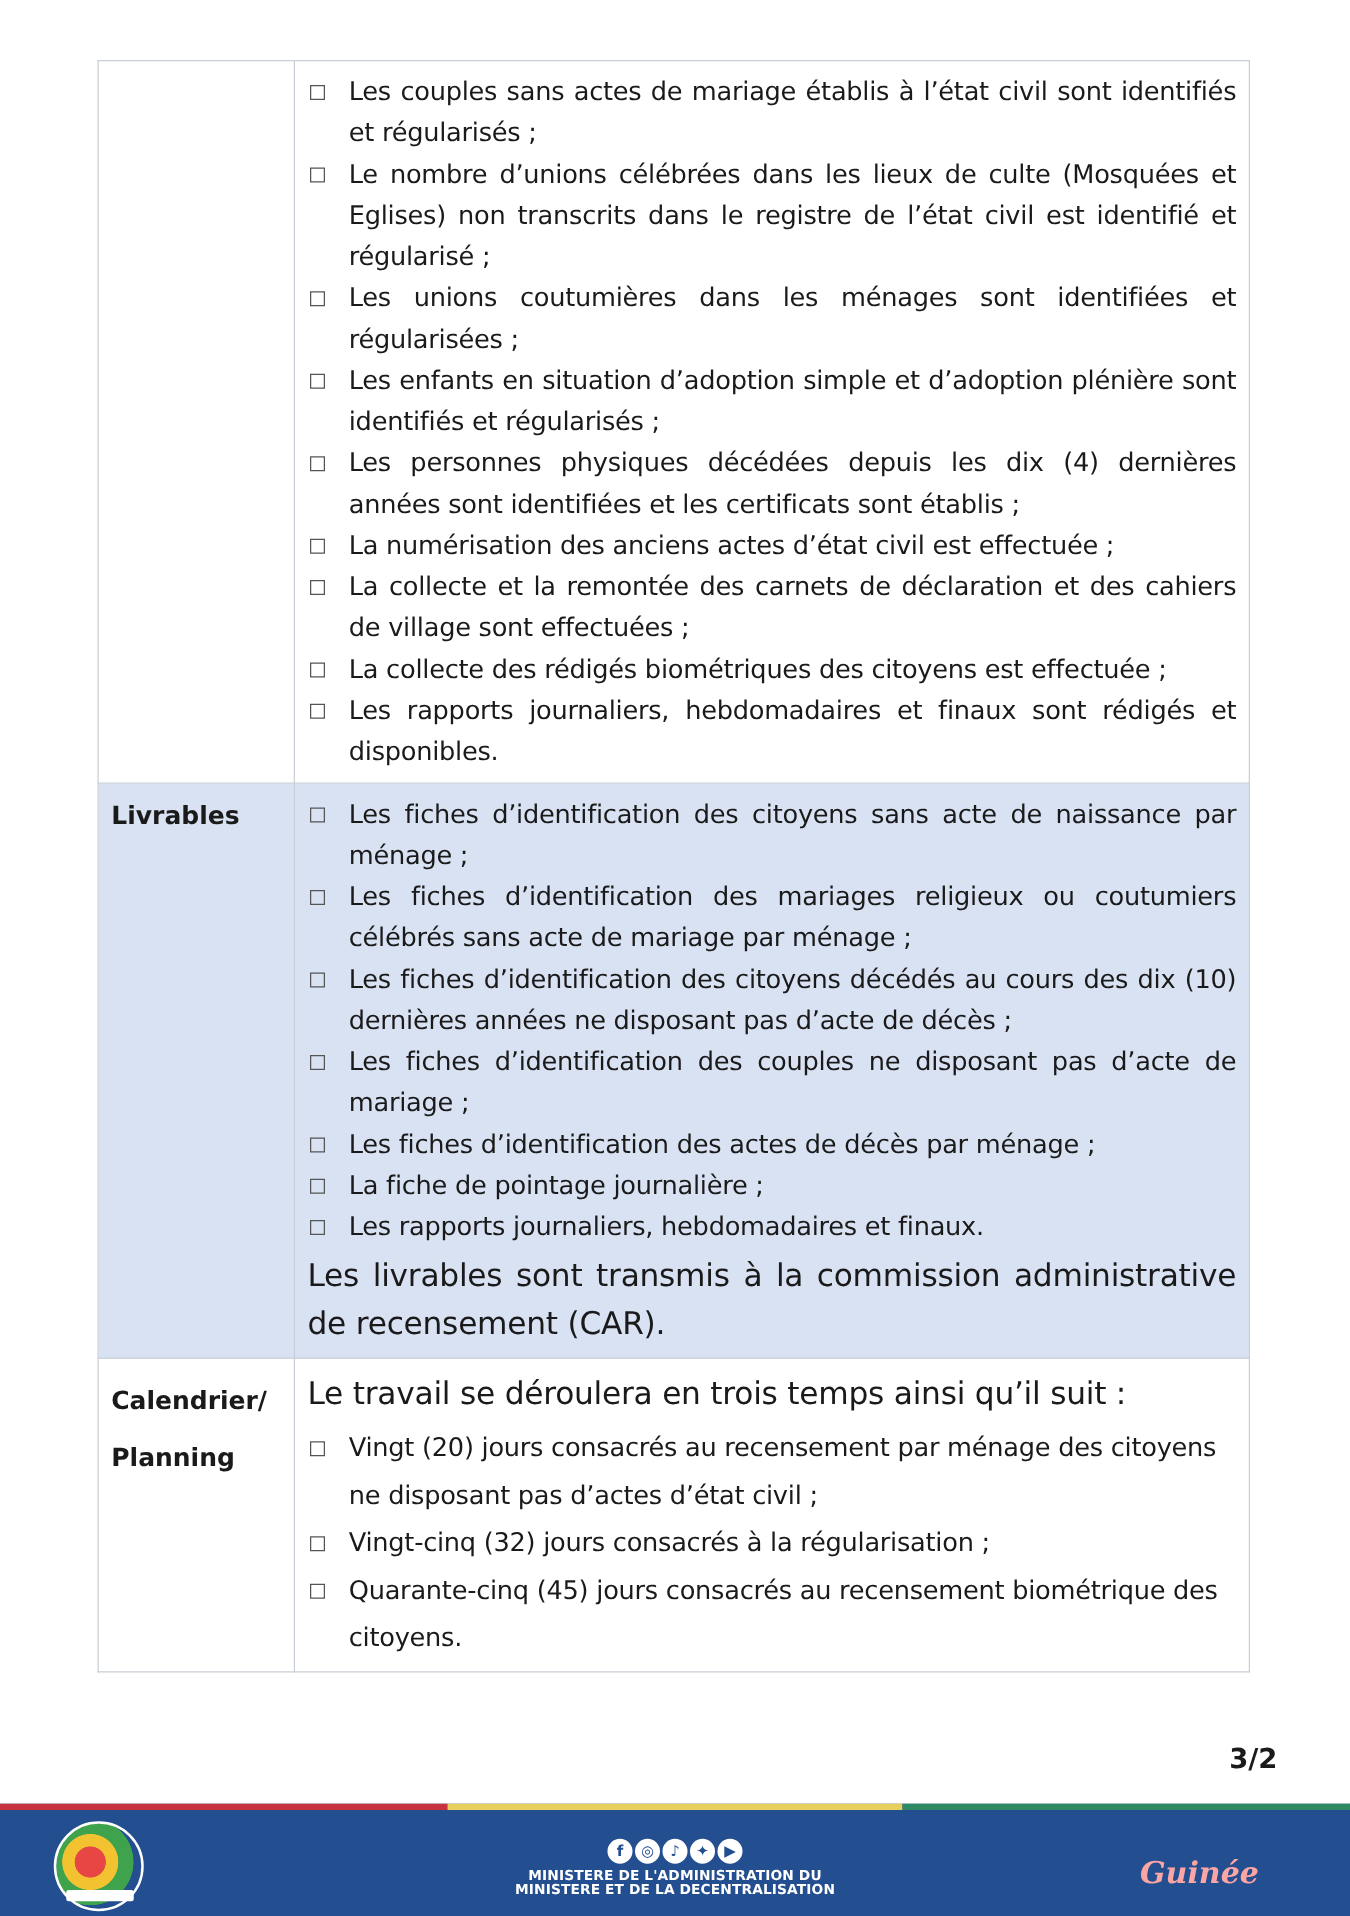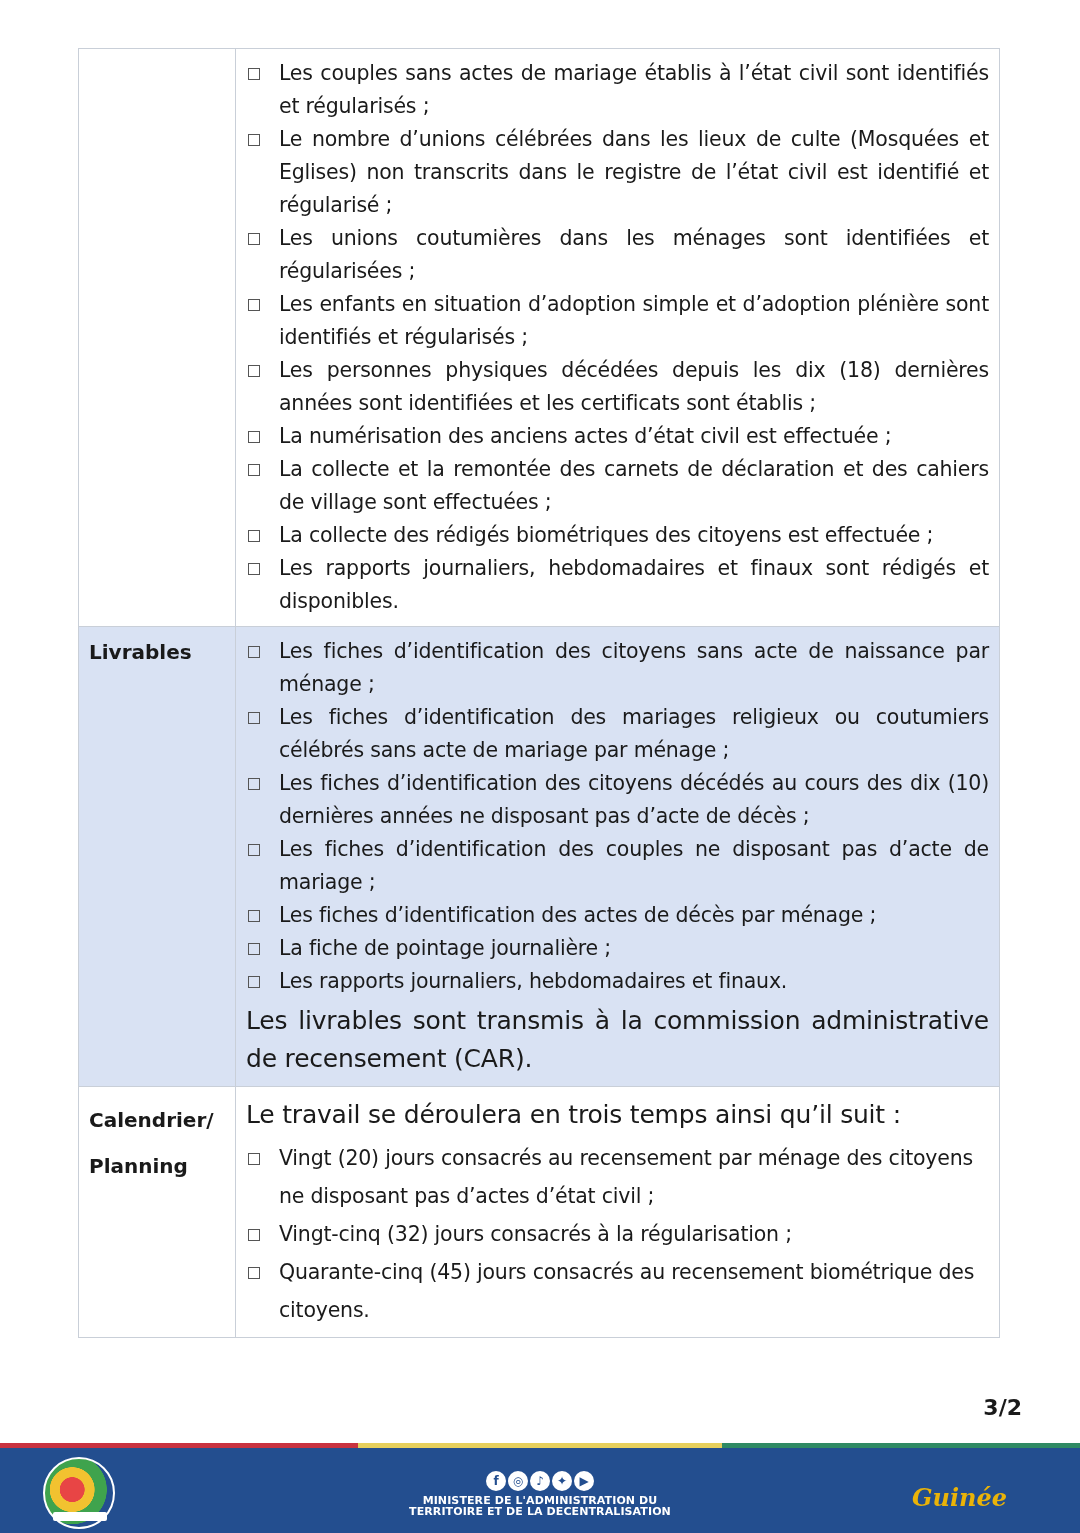--- a/index.html
+++ b/index.html
@@ -62,38 +62,38 @@
     position: absolute; left: 390px; top: 28px; width: 300px; text-align: center; color: #ffffff;
   }
   .social-row { display: flex; justify-content: center; gap: 2px; margin-bottom: 4px; }
   .social-icon {
     width: 20px; height: 20px; border-radius: 50%; background: #ffffff; color: #234e8f;
     font-size: 12px; font-weight: bold; line-height: 20px; text-align: center;
   }
   .ministry-line { font-size: 11px; font-weight: bold; line-height: 11px; letter-spacing: 0.1px; }
 
   .guinee-logo {
-    position: absolute; left: 912px; top: 40px; color: #eab308;
+    position: absolute; left: 912px; top: 40px; color: #fca5a5;
     font-family: "DejaVu Serif", serif; font-style: italic; font-size: 24px; font-weight: bold;
   }
 </style>
 </head>
 <body>
 
 <table class="doc-table">
   <tbody>
       <tr>
     <td class="label-cell"></td>
     <td class="content-cell">
       <ul class="checklist">
         <li><span class="box"></span><span>Les couples sans actes de mariage établis à l’état civil sont identifiés et régularisés ;</span></li>
         <li><span class="box"></span><span>Le nombre d’unions célébrées dans les lieux de culte (Mosquées et Eglises) non transcrits dans le registre de l’état civil est identifié et régularisé ;</span></li>
         <li><span class="box"></span><span>Les unions coutumières dans les ménages sont identifiées et régularisées ;</span></li>
         <li><span class="box"></span><span>Les enfants en situation d’adoption simple et d’adoption plénière sont identifiés et régularisés ;</span></li>
-        <li><span class="box"></span><span>Les personnes physiques décédées depuis les dix (18) dernières années sont identifiées et les certificats sont établis ;</span></li>
+        <li><span class="box"></span><span>Les personnes physiques décédées depuis les dix (4) dernières années sont identifiées et les certificats sont établis ;</span></li>
         <li><span class="box"></span><span>La numérisation des anciens actes d’état civil est effectuée ;</span></li>
         <li><span class="box"></span><span>La collecte et la remontée des carnets de déclaration et des cahiers de village sont effectuées ;</span></li>
         <li><span class="box"></span><span>La collecte des rédigés biométriques des citoyens est effectuée ;</span></li>
         <li><span class="box"></span><span>Les rapports journaliers, hebdomadaires et finaux sont rédigés et disponibles.</span></li>
       </ul>
     </td>
   </tr>
 
   <tr class="row-shaded">
     <td class="label-cell">
@@ -143,17 +143,17 @@
 
   <div class="footer-center">
     <div class="social-row">
       <span class="social-icon">f</span>
       <span class="social-icon">◎</span>
       <span class="social-icon">♪</span>
       <span class="social-icon">✦</span>
       <span class="social-icon">▶</span>
     </div>
     <div class="ministry-line">MINISTERE DE L'ADMINISTRATION DU</div>
-    <div class="ministry-line">TERRITOIRE ET DE LA DECENTRALISATION</div>
+    <div class="ministry-line">MINISTERE ET DE LA DECENTRALISATION</div>
   </div>
 
   <div class="guinee-logo">Guinée</div>
 </div>
 
 </body></html>

